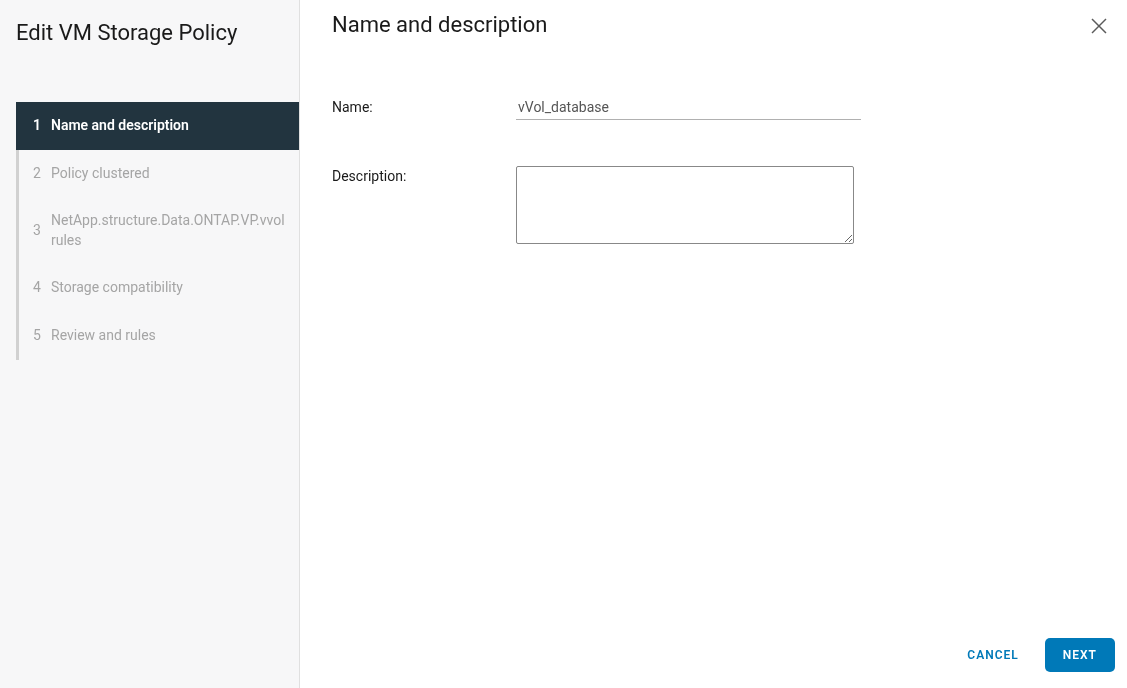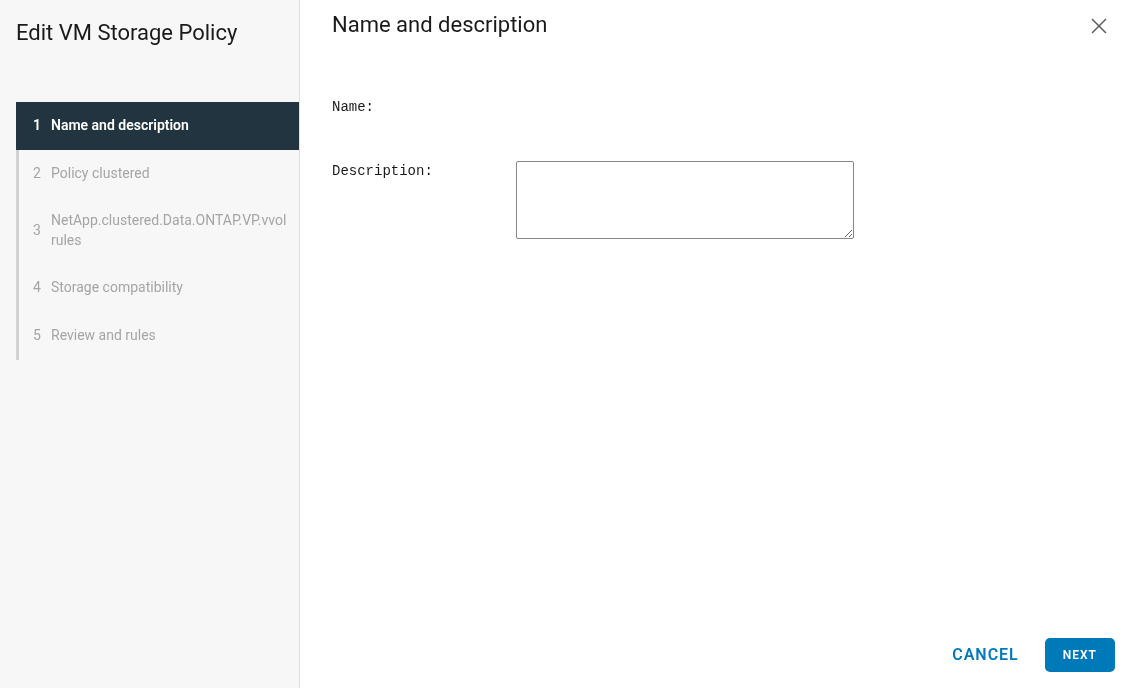--- a/index.html
+++ b/index.html
@@ -93,21 +93,20 @@
     .form-row {
       display: flex;
       align-items: flex-start;
       margin-bottom: 46px;
     }
     .form-label {
       width: 184px;
       font-size: 14px;
       color: #1a1a1a;
       padding-top: 2px;
-      font-family: Liberation Mono, monospace;
     }
     .text-input {
       width: 345px;
       border: none;
       border-bottom: 1px solid #b0b0b0;
       font-size: 14px;
       color: #565656;
       padding: 2px 2px 4px 2px;
       outline: none;
       font-family: inherit;
@@ -129,21 +128,21 @@
       display: flex;
       justify-content: flex-end;
       align-items: center;
       padding: 16px 12px 16px 0;
       gap: 20px;
     }
     .cancel-button {
       background: none;
       border: none;
       color: #0079b8;
-      font-size: 16px;
+      font-size: 12px;
       font-weight: 600;
       letter-spacing: 1px;
       cursor: pointer;
       padding: 8px 6px;
       font-family: inherit;
     }
     .next-button {
       background: #0079b8;
       border: none;
       color: #fff;
@@ -165,21 +164,21 @@
     <div class="step active">
       <span class="step-number">1</span>
       <span class="step-label">Name and description</span>
     </div>
     <div class="step">
       <span class="step-number">2</span>
       <span class="step-label">Policy clustered</span>
     </div>
     <div class="step multiline">
       <span class="step-number">3</span>
-      <span class="step-label">NetApp.clustered.Data.ONTAP.VP.vvol rules</span>
+      <span class="step-label">NetApp.structure.Data.ONTAP.VP.vvol rules</span>
     </div>
     <div class="step">
       <span class="step-number">4</span>
       <span class="step-label">Storage compatibility</span>
     </div>
     <div class="step">
       <span class="step-number">5</span>
       <span class="step-label">Review and rules</span>
     </div>
   </div>
@@ -192,20 +191,21 @@
       <svg width="16" height="16" viewBox="0 0 16 16">
         <line x1="1" y1="1" x2="15" y2="15" stroke="currentColor" stroke-width="1.5"></line>
         <line x1="15" y1="1" x2="1" y2="15" stroke="currentColor" stroke-width="1.5"></line>
       </svg>
     </div>
   </div>
 
   <div class="form-area">
     <div class="form-row">
       <div class="form-label">Name:</div>
+      <input type="text" class="text-input" value="vVol_database" style="">
     </div>
     <div class="form-row">
       <div class="form-label">Description:</div>
       <textarea class="textarea-input" style=""></textarea>
     </div>
   </div>
 
   <div class="footer">
     <button class="cancel-button">CANCEL</button>
     <button class="next-button">NEXT</button>

